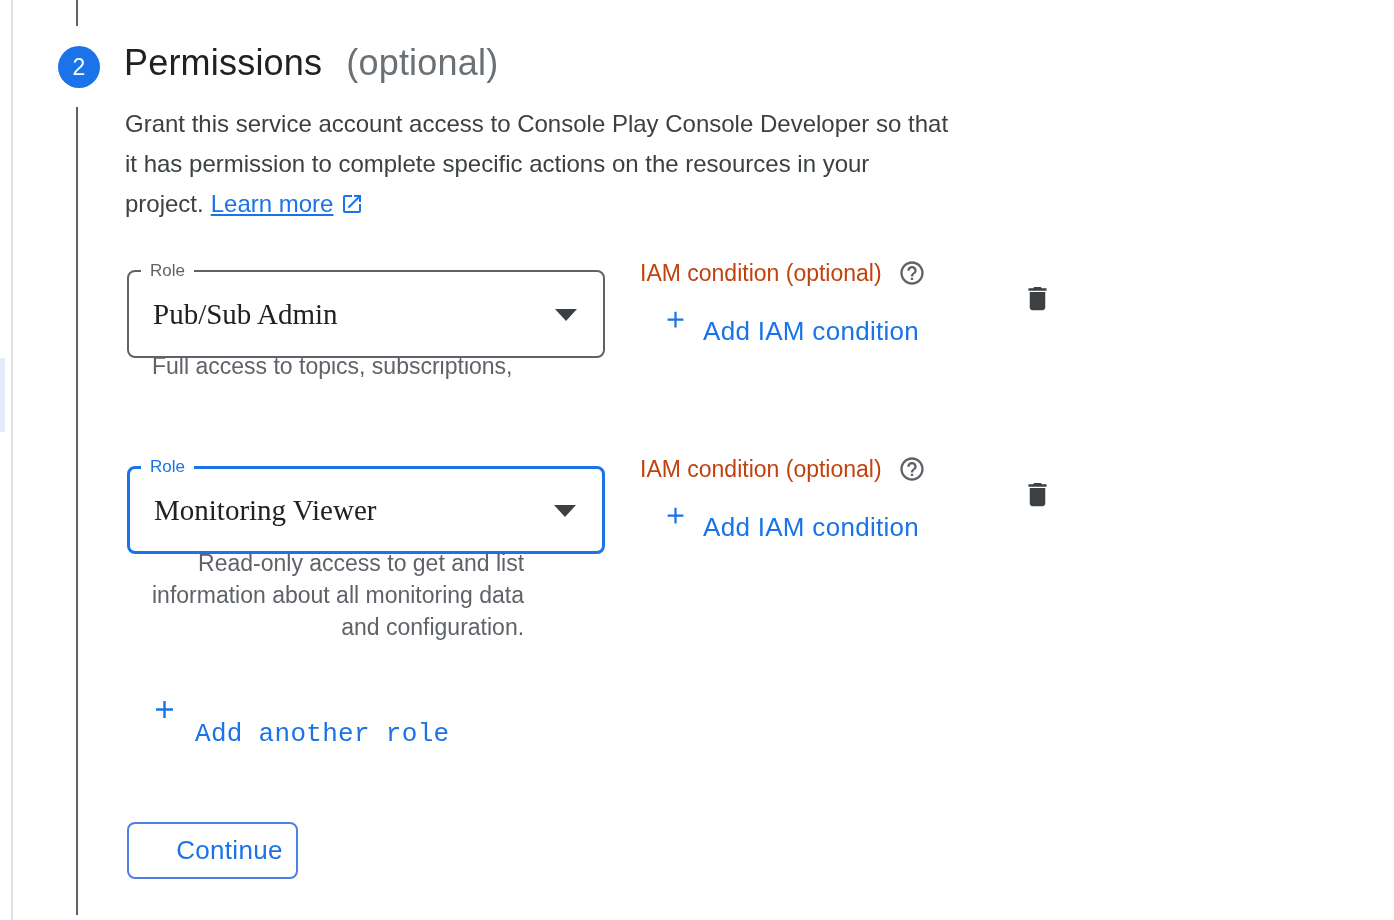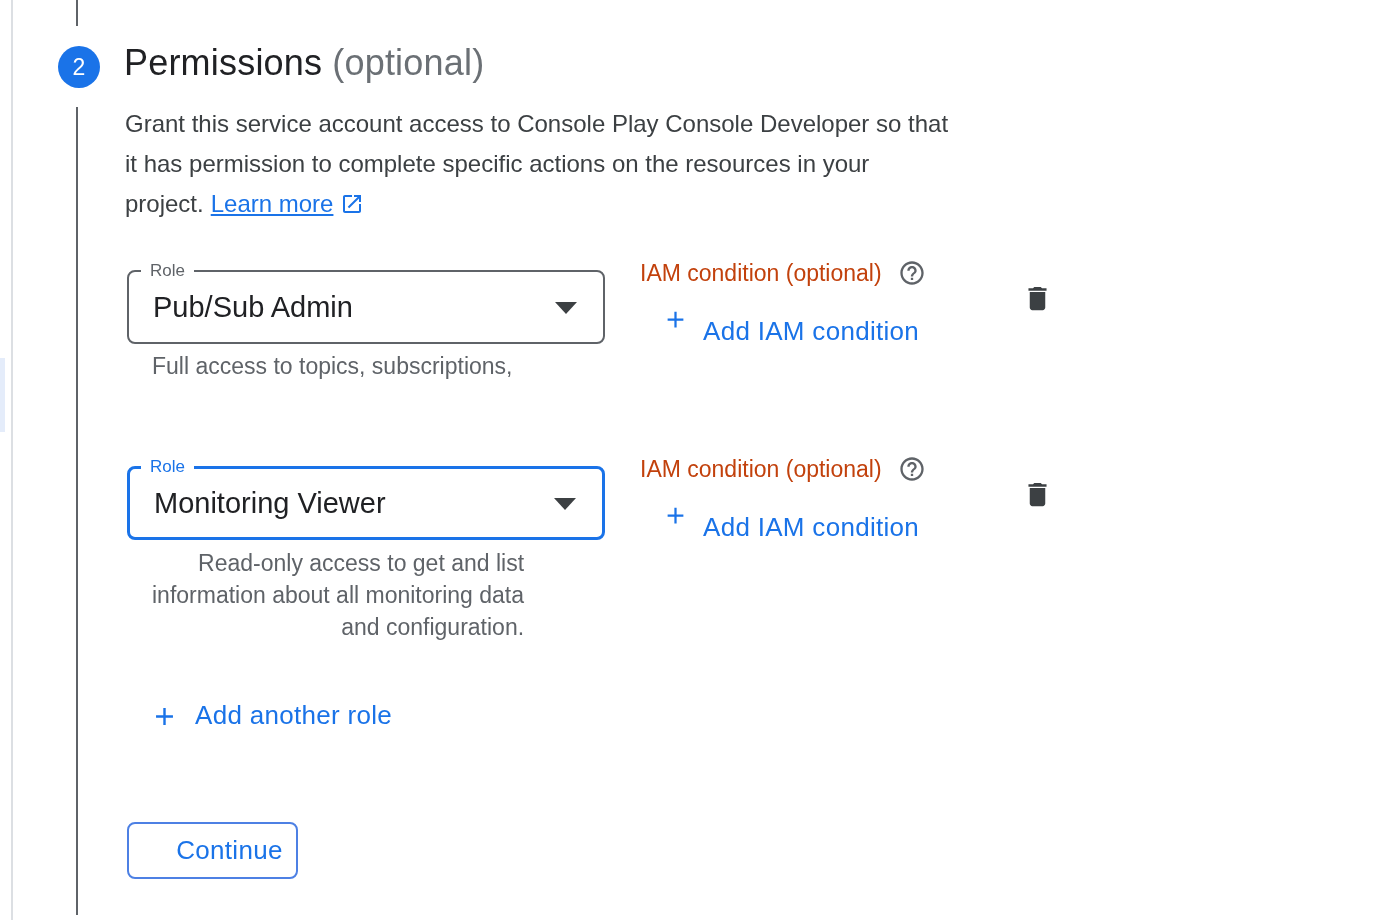--- a/index.html
+++ b/index.html
@@ -25,36 +25,37 @@
   .step-badge {
     left: 58px; top: 46px; width: 42px; height: 42px;
     border-radius: 50%; background: #1a73e8; color: #fff;
     display: flex; align-items: center; justify-content: center;
     font-size: 23px;
   }
 
   
   .page-title-row { left: 124px; top: 42px; font-size: 36px; letter-spacing: 0.2px; white-space: nowrap; }
   .page-title { color: #202124; }
-  .page-title-suffix { color: #6b7075; margin-left: 10px; }
+  .page-title-suffix { color: #6b7075; margin-left: 24px; }
   .step-description { left: 125px; top: 104px; font-size: 24px; line-height: 40px; color: #3c4043; }
   .desc-line { display: block; white-space: nowrap; }
   .desc-line-last { display: block; white-space: nowrap; }
   .learn-more {
     color: #1a73e8; text-decoration: underline; cursor: pointer; margin-left: 7px;
   }
   .ext-icon { display: inline-block; vertical-align: -4px; margin-left: 7px; }
 
   
   .role-field {
-    left: 127px; width: 478px; height: 74px;
+    left: 127px; width: 478px; height: 88px;
     border: 2px solid #5f6368; border-radius: 8px;
     box-sizing: border-box; background: #fff;
     display: flex; align-items: center;
     cursor: pointer;
+    font-family: Liberation Serif, serif;
   }
   .role-field.row1 { top: 270px; }
   .role-field.row2 { top: 466px; border: 3px solid #1a73e8; }
   .role-value { padding-left: 24px; font-size: 29px; color: #202124; white-space: nowrap; }
   .field-label {
     left: 141px; padding: 0 9px; background: #fff;
     font-size: 17px; line-height: 22px; color: #5f6368; z-index: 2;
   }
   .field-label.row1 { top: 260px; }
   .field-label.row2 { top: 456px; color: #1a73e8; }
@@ -78,21 +79,21 @@
   .add-iam-row { left: 662px; display: flex; align-items: center; gap: 14px; height: 34px;
     cursor: pointer; text-decoration: none; }
   .add-iam-row.row1 { top: 302px; }
   .add-iam-row.row2 { top: 498px; }
   .add-label { font-size: 26px; font-weight: 500; color: #1a73e8; letter-spacing: 0.3px; white-space: nowrap; margin-top: 24px; }
   .trash-btn { left: 1019px; width: 36px; height: 36px; border: none; background: none; padding: 0; cursor: pointer; display: flex; align-items: center; justify-content: center; }
   .trash-btn.row1 { top: 280px; }
   .trash-btn.row2 { top: 476px; }
 
   
-  .add-role-row { left: 150px; top: 695px; display: flex; align-items: flex-end; gap: 16px; height: 36px; cursor: pointer; text-decoration: none; }
+  .add-role-row { left: 150px; top: 695px; display: flex; align-items: flex-start; gap: 16px; height: 36px; cursor: pointer; text-decoration: none; font-family: Liberation Mono, monospace; }
   .continue-btn {
     left: 127px; top: 822px; width: 171px; height: 57px;
     border: 2px solid #4d80e4; border-radius: 8px; background: #fff;
     color: #1a73e8; font-size: 26px; font-weight: 500; letter-spacing: 0.3px;
     font-family: "Liberation Sans", sans-serif;
     display: flex; align-items: center; justify-content: center;
     cursor: pointer; box-sizing: border-box; padding-left: 40px;
   }
 </style>
 </head>

